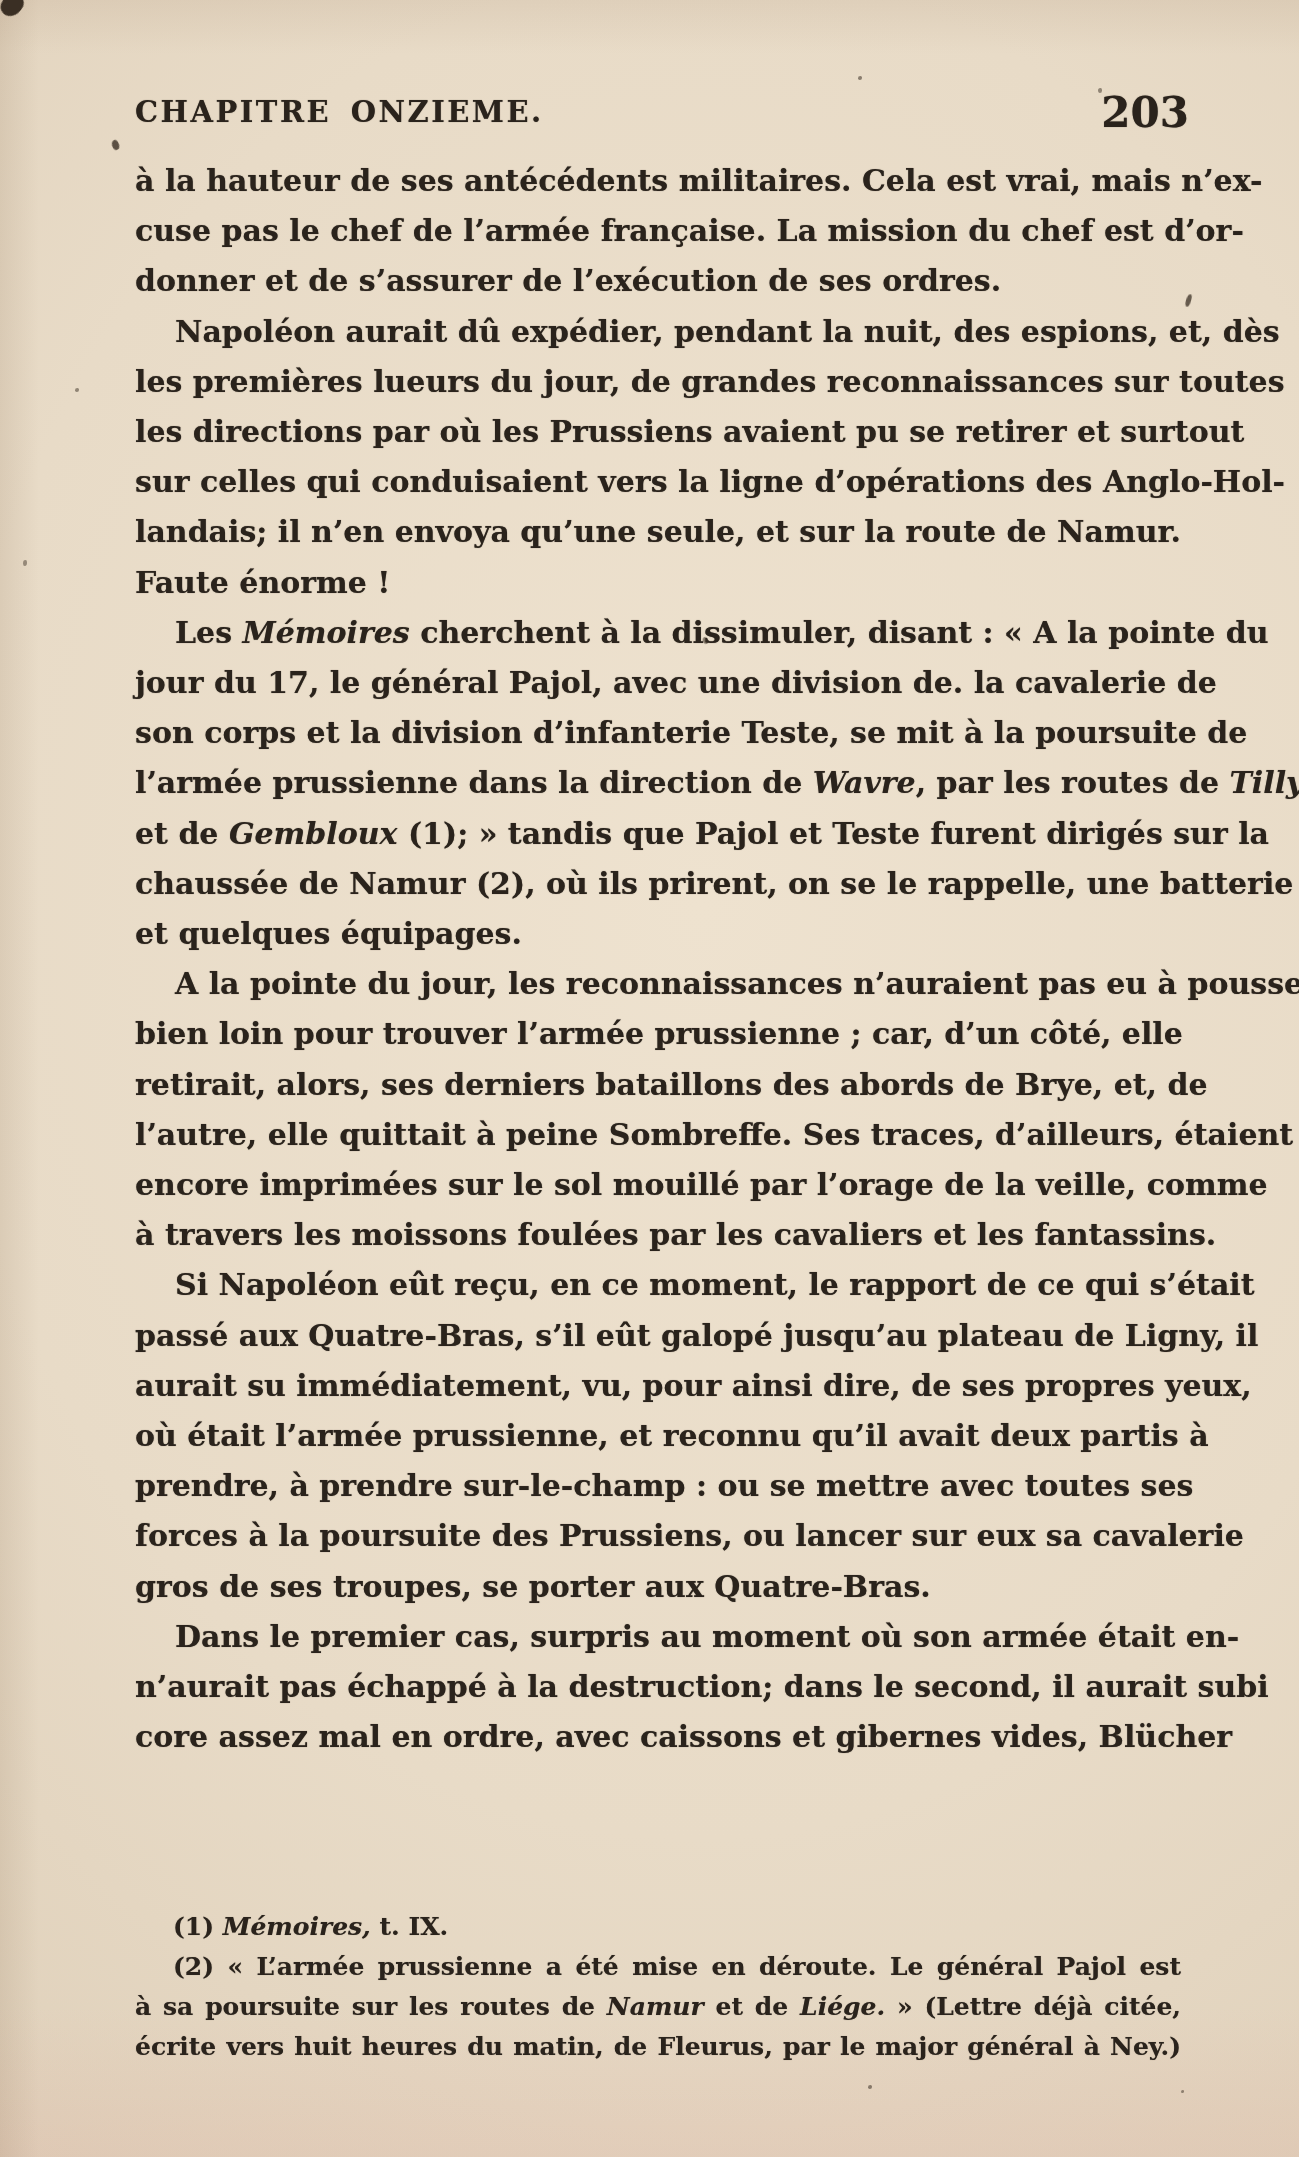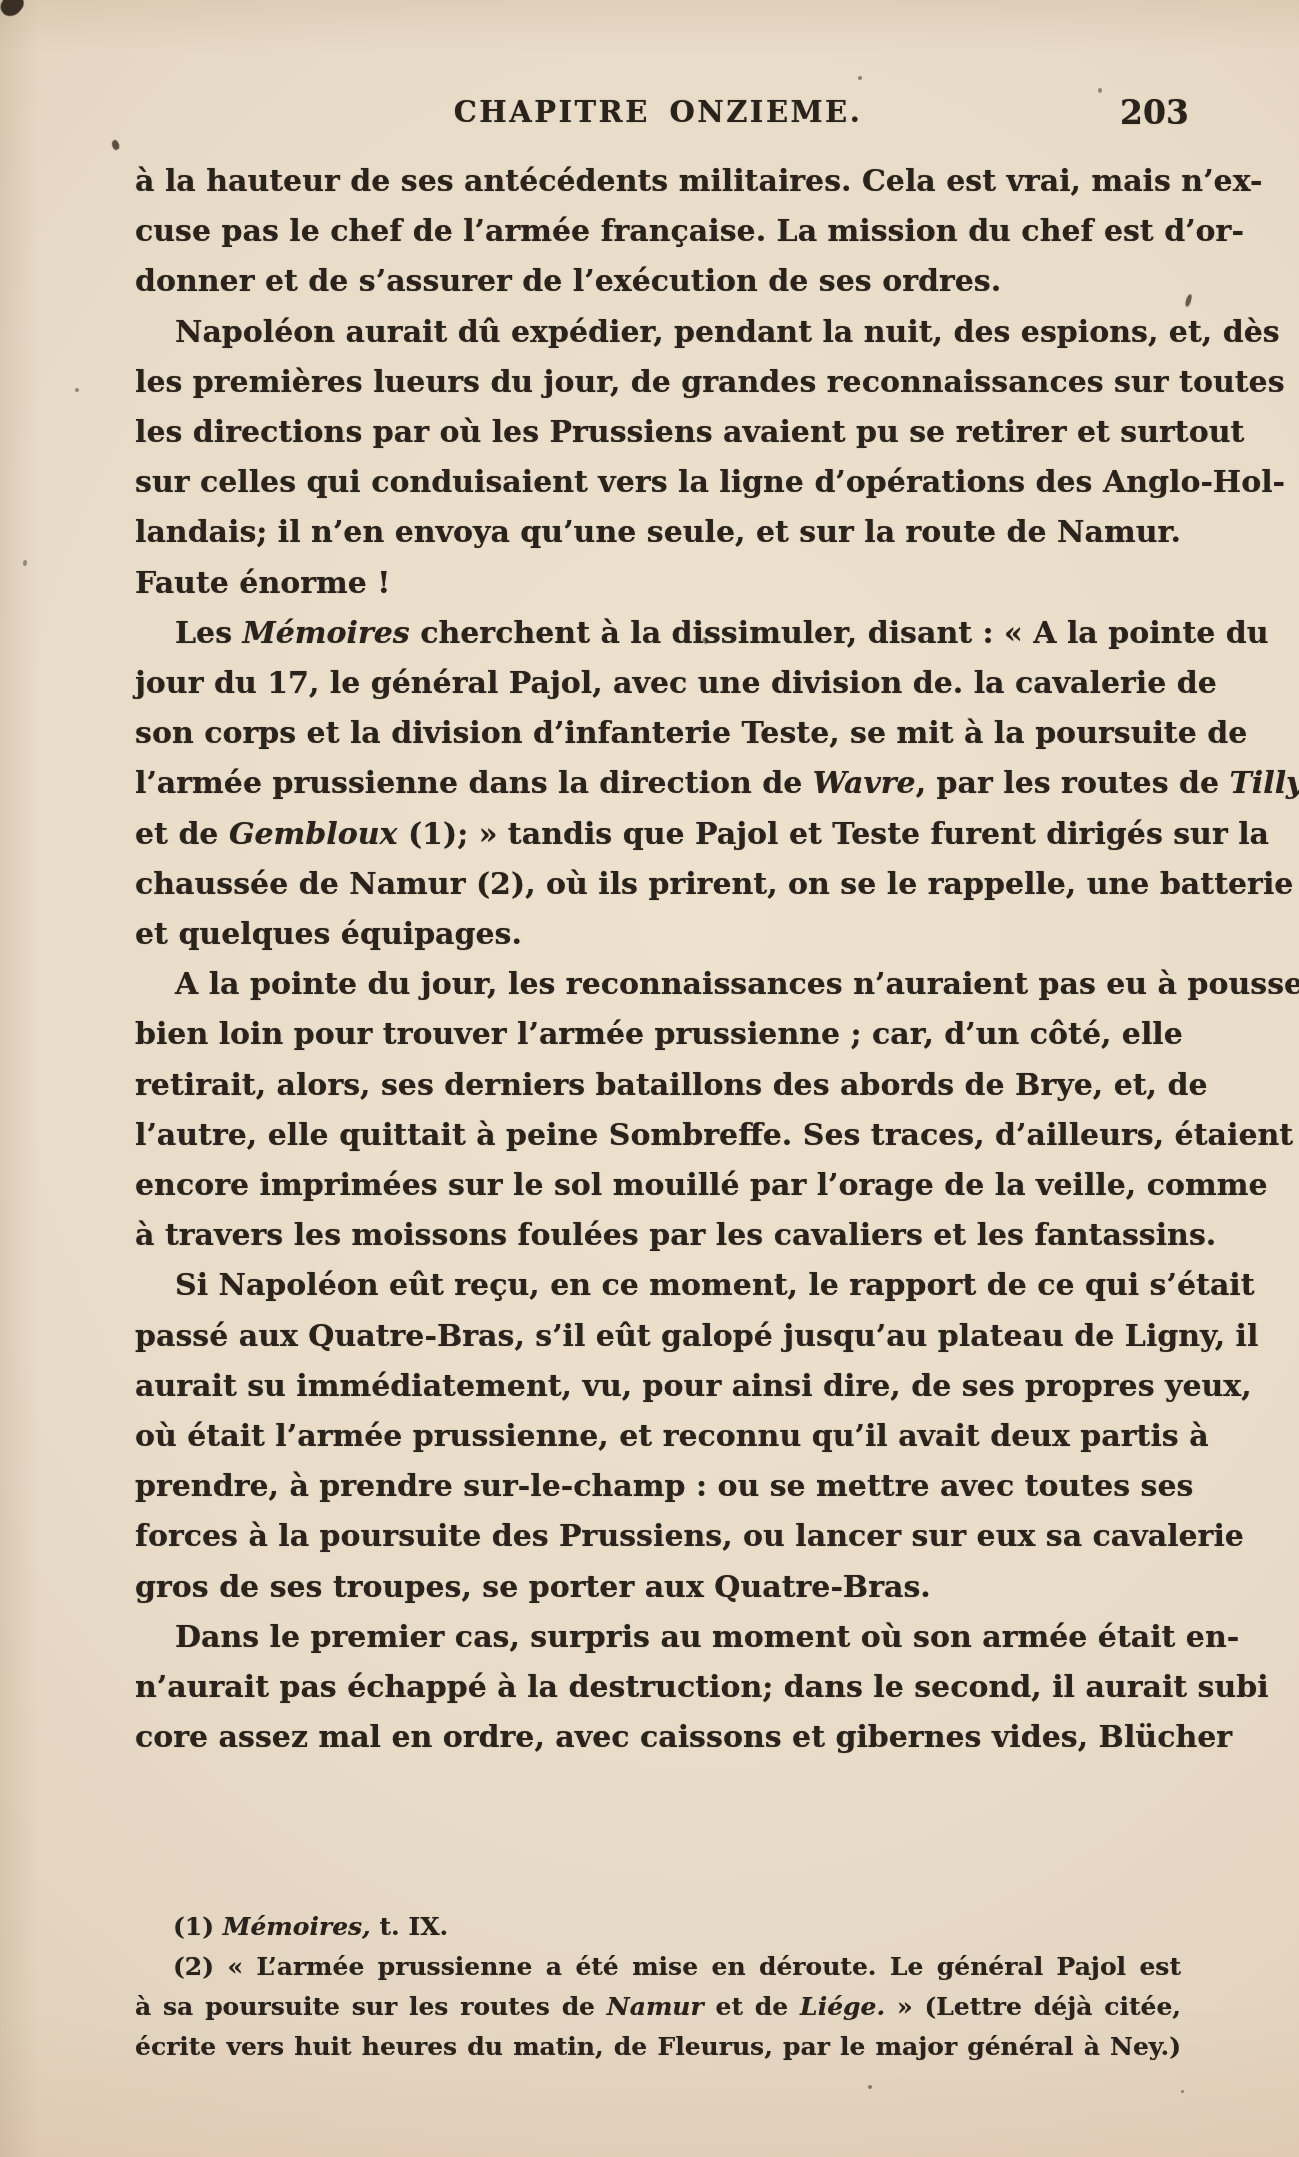--- a/index.html
+++ b/index.html
@@ -11,28 +11,28 @@
       linear-gradient(to bottom, rgba(140,105,75,.10) 0%, rgba(140,105,75,0) 2.5%),
       linear-gradient(to right, rgba(120,90,60,.12) 0%, rgba(120,90,60,0) 3%),
       linear-gradient(to top, rgba(214,150,140,.14) 0%, rgba(214,150,140,0) 7%),
       radial-gradient(ellipse 120% 90% at 54% 42%, #eee2cf 0%, #e8dbc7 48%, #e0d1bb 78%, #d6c4ac 100%);
     font-family:"DejaVu Serif","Liberation Serif",serif;
     color:var(--ink,#2a231c);
   }
   
   .header{position:absolute;left:135px;width:1046px;top:92px;height:44px;}
   .chapter{
-    display:block;text-align:center;
+    display:block;
     font-size:29px;font-weight:bold;letter-spacing:2.5px;word-spacing:7px;
     line-height:40px;
     text-shadow:0 0 1px rgba(45,36,28,.6);
   }
   .pagenum{
     position:absolute;right:-8px;top:1px;
-    font-size:33px;font-weight:bold;line-height:40px;
+    font-size:42px;font-weight:bold;line-height:40px;
     text-shadow:0 0 1px rgba(45,36,28,.6);
   }
   
   .body-text{
     position:absolute;left:135px;top:156px;width:1046px;
     font-size:30px;font-weight:bold;
     text-shadow:0 0 1px rgba(42,34,26,.55);
   }
   .line{
     line-height:50.2px;

